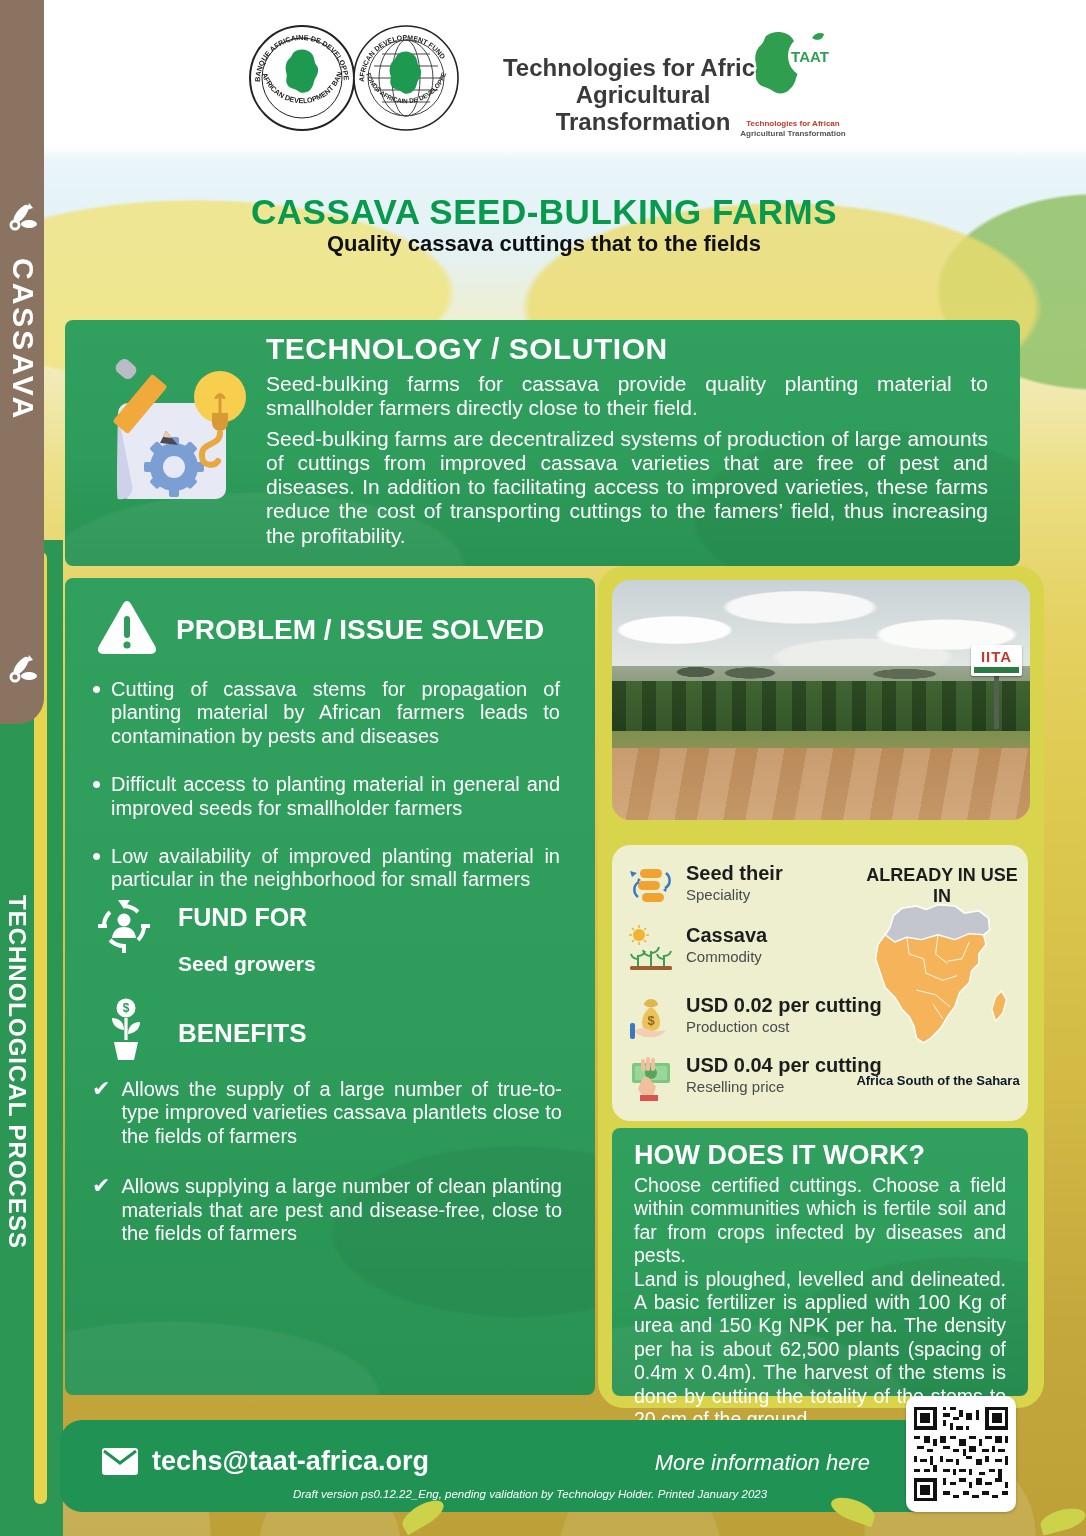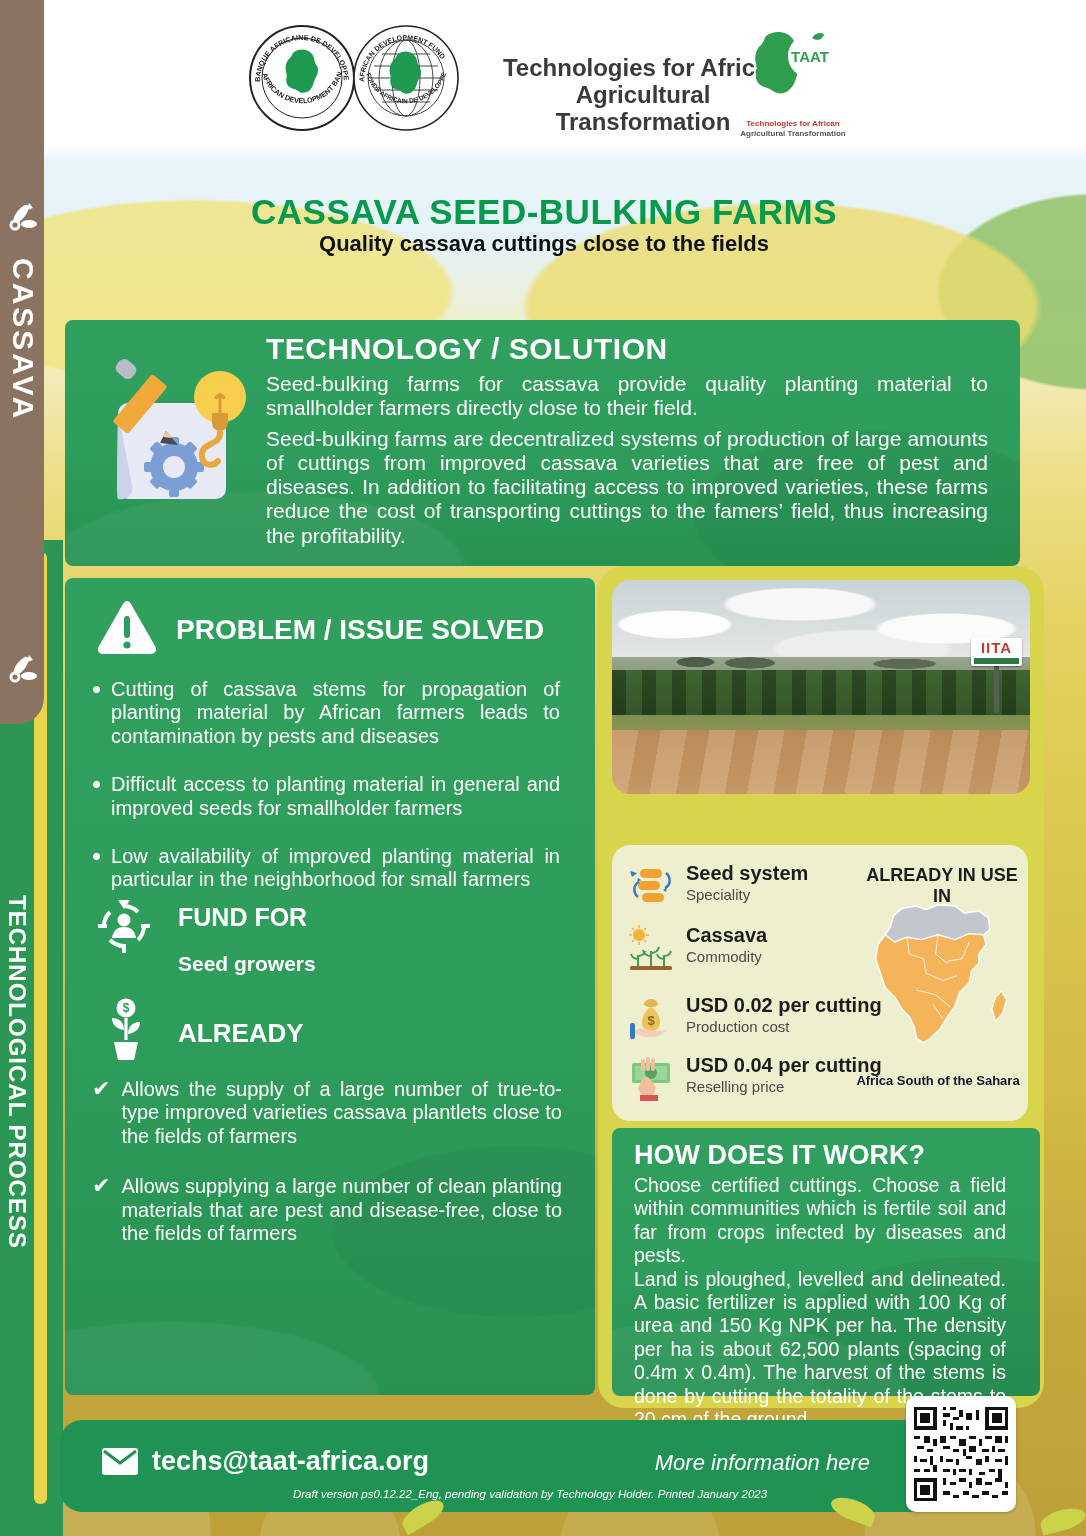--- a/index.html
+++ b/index.html
@@ -61,21 +61,21 @@
   .goodfor-head{left:178px;top:903px;font-size:25px;font-weight:900;}
   .goodfor-aud{left:178px;top:932px;font-size:21px;font-weight:bold;}
   .benefits-icon{left:106px;top:998px;width:40px;height:62px;}
   .benefits-head{left:178px;top:1018px;font-size:26px;font-weight:900;}
   .blist{left:92px;top:1078px;width:470px;}
   .blist .row{display:flex;margin-bottom:27px;}
   .blist .chk{font-size:22px;margin-right:11px;line-height:1;}
   .blist .txt{font-size:20px;line-height:1.17;text-align:justify;}
   
   .yellow-backdrop{left:598px;top:566px;width:446px;height:842px;background:#d8d44c;border-radius:26px;}
-  .photo{left:612px;top:580px;width:418px;height:214px;border-radius:18px;overflow:hidden;}
+  .photo{left:612px;top:580px;width:418px;height:240px;border-radius:18px;overflow:hidden;}
   .ph{position:absolute;left:0;width:100%;}
   .ph-sky{top:0;height:38%;
     background:
       radial-gradient(ellipse 90px 22px at 15% 55%, #fdfdfd 0 60%, transparent 65%),
       radial-gradient(ellipse 120px 26px at 45% 30%, #f6f7f6 0 60%, transparent 65%),
       radial-gradient(ellipse 110px 24px at 80% 60%, #fbfbfa 0 60%, transparent 65%),
       radial-gradient(ellipse 140px 30px at 60% 85%, #eceeec 0 60%, transparent 65%),
       linear-gradient(180deg,#c9d2d6,#e4e8e5);}
   .ph-far{top:36%;height:8%;
     background:
@@ -98,21 +98,21 @@
   .ph-sign .bar{width:90%;height:6px;background:#2c7a43;margin-top:2px;}
   .ph-post{top:40%;left:91.5%;width:1%;height:22%;background:#55604f;}
   .facts-card{left:612px;top:845px;width:416px;height:276px;background:#edefcf;border-radius:18px;}
   .fact-row{position:absolute;left:16px;display:flex;align-items:flex-start;}
   .fact-ic{width:46px;height:46px;margin-right:12px;flex:0 0 auto;}
   .fact-label{font-size:20px;font-weight:bold;color:#1d1d1d;line-height:1;}
   .fact-sub{font-size:15px;color:#4a4a4a;margin-top:3px;}
   .map-head{left:250px;top:20px;width:160px;text-align:center;font-size:18px;font-weight:900;color:#1d1d1d;position:absolute;}
   .map-svg{position:absolute;left:242px;top:44px;width:168px;height:190px;}
   .map-cap{position:absolute;left:242px;top:228px;width:168px;text-align:center;font-size:13px;font-weight:bold;color:#0f172a;}
-  .how-box{left:612px;top:1128px;width:416px;height:268px;padding-left:12px;}
+  .how-box{left:612px;top:1128px;width:416px;height:268px;}
   .how-head{position:absolute;left:22px;top:12px;font-size:27px;font-weight:900;}
   .how-body{position:absolute;left:22px;top:46px;width:372px;font-size:19.5px;line-height:1.2;text-align:justify;}
   
   .footer-bar{left:60px;top:1420px;width:940px;height:92px;background:#1f9254;border-radius:22px;color:#fff;}
   .mail-ic{position:absolute;left:42px;top:28px;width:36px;height:27px;}
   .email{position:absolute;left:92px;top:26px;font-size:27px;font-weight:bold;color:#fff;text-decoration:none;}
   .more-info{position:absolute;right:130px;top:30px;font-size:22px;font-style:italic;font-weight:normal;}
   .draft{position:absolute;left:0;top:68px;width:100%;text-align:center;font-size:11.5px;font-style:italic;}
   .qr-card{left:906px;top:1396px;width:110px;height:116px;background:#fff;border-radius:10px;
     display:flex;align-items:center;justify-content:center;box-shadow:0 1px 3px rgba(0,0,0,.25);}
@@ -178,21 +178,21 @@
   <svg class="abs taat-logo" viewBox="0 0 130 122">
     <path d="M38 14c8-6 20-5 26 2 5 6 3 13 8 17 3 4 2 11-1 16-4 7-3 13-9 18-4 5-12 6-17 2-6-5-13-3-16-10-3-6 1-11-1-17-2-7 0-15 5-19 3-3 3-6 5-9z" fill="#2f9e4f"></path>
     <circle cx="82" cy="34" r="22" fill="#fff"></circle>
     <text x="82" y="40" text-anchor="middle" font-size="15" font-weight="bold" fill="#2f9e4f">TAAT</text>
     <path d="M84 16c3-5 8-6 12-4-1 5-6 8-12 4z" fill="#2f9e4f"></path>
     <text x="65" y="104" text-anchor="middle" font-size="8" font-weight="bold" fill="#c0392b">Technologies for African</text>
     <text x="65" y="114" text-anchor="middle" font-size="8" font-weight="bold" fill="#555">Agricultural Transformation</text>
   </svg>
 
   <div class="abs page-title">CASSAVA SEED-BULKING FARMS</div>
-  <div class="abs page-subtitle">Quality cassava cuttings close to the fields</div>
+  <div class="abs page-subtitle">Quality cassava cuttings that to the fields</div>
 
   <section class="abs green-panel tech-box">
     <svg class="abs tech-icon" style="left:43px;top:35px" viewBox="0 0 150 160">
       <rect x="10" y="48" width="108" height="96" rx="10" fill="#e7e9f5"></rect>
       <path d="M10 58c0 0 -2 86 0 86 10 2 16-6 14-14z" fill="#cdd2ea"></path>
       <g>
           <circle cx="66" cy="112" r="24" fill="#7b9fd4"></circle>
         <g fill="#7b9fd4">
             <rect x="61" y="82" width="10" height="12" rx="2"></rect>
             <rect x="61" y="130" width="10" height="12" rx="2"></rect>
@@ -258,21 +258,21 @@
     <h3 class="abs goodfor-head" style="left:113px;top:325px;margin:0">FUND FOR</h3>
     <div class="abs goodfor-aud" style="left:113px;top:374px">Seed growers</div>
     <svg class="abs benefits-icon" style="left:41px;top:420px" viewBox="0 0 40 62">
       <circle cx="20" cy="10" r="9.5" fill="#fff"></circle>
         <text x="20" y="14" text-anchor="middle" font-size="12" font-weight="bold" fill="#2e9c5a">$</text>
       <rect x="18.4" y="20" width="3.2" height="22" fill="#fff"></rect>
       <path d="M18 32c-8-1-12-6-12-12 7 0 12 4 12 12z" fill="#fff"></path>
       <path d="M22 36c8-1 12-6 12-12-7 0-12 4-12 12z" fill="#fff"></path>
       <path d="M8 44h24l-4 18H12z" fill="#fff"></path>
     </svg>
-    <h3 class="abs benefits-head" style="left:113px;top:440px;margin:0">ALREADY</h3>
+    <h3 class="abs benefits-head" style="left:113px;top:440px;margin:0">BENEFITS</h3>
     <div class="abs blist" style="left:27px;top:500px">
       <div class="row">
         <span class="chk">✔</span>
         <span class="txt">Allows the supply of a large number of true-to-type improved varieties cassava plantlets close to the fields of farmers</span>
         </div>
       <div class="row">
         <span class="chk">✔</span>
         <span class="txt">Allows supplying a large number of clean planting materials that are pest and disease-free, close to the fields of farmers</span>
         </div>
     </div>
@@ -299,21 +299,21 @@
             <rect x="10" y="18" width="22" height="9" rx="4.5"></rect>
             <rect x="14" y="30" width="22" height="9" rx="4.5"></rect>
           </g>
         <path d="M38 10c5 4 5 12-1 15" stroke="#3a78c2" stroke-width="2.5" fill="none"></path>
           <path d="M35 27l4-3-1 5z" fill="#3a78c2"></path>
         <path d="M10 34c-5-4-5-12 1-15" stroke="#3a78c2" stroke-width="2.5" fill="none"></path>
           <path d="M13 17l-4 3 1-5z" fill="#3a78c2"></path>
         <path d="M2 8l7 2-5 4z" fill="#3a78c2"></path>
       </svg>
       <div>
-          <div class="fact-label">Seed system</div>
+          <div class="fact-label">Seed their</div>
       <div class="fact-sub">Speciality</div>
         </div>
     </div>
     <div class="fact-row" style="top:80px">
       <svg class="fact-ic" viewBox="0 0 46 46">
         <circle cx="11" cy="10" r="6" fill="#f2b233"></circle>
         <g stroke="#f2b233" stroke-width="1.6">
             <path d="M11 0v3M11 17v3M1 10h3M18 10h3M4 3l2 2M16 15l2 2M18 3l-2 2M6 15l-2 2"></path>
           </g>
         <g stroke="#3f9e4d" stroke-width="2" fill="none">

